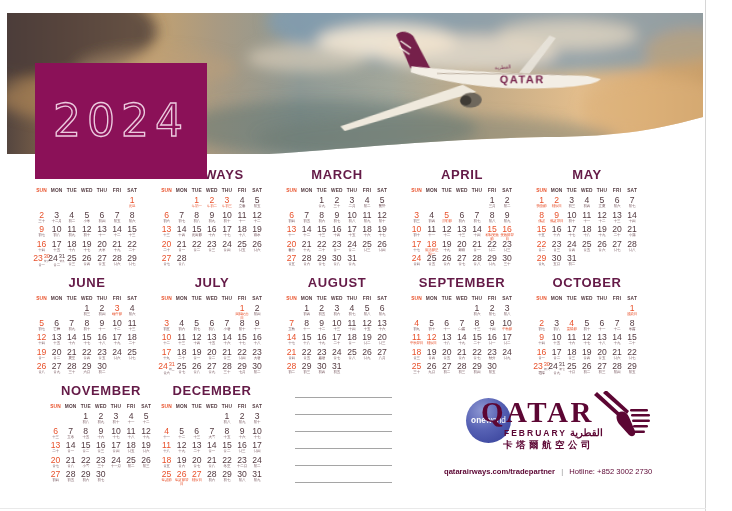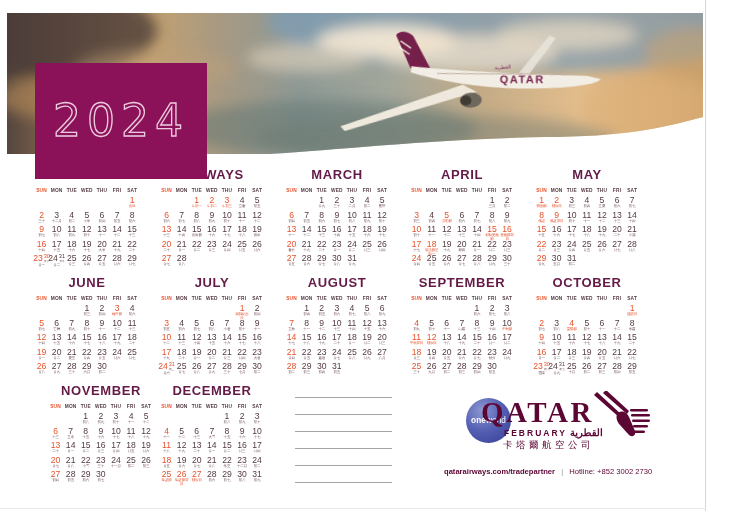--- a/index.html
+++ b/index.html
@@ -44,21 +44,21 @@
             display:flex;align-items:center;justify-content:center;margin-left:48px;}
   .oneworld .ow{color:#fff;font-size:8.2px;letter-spacing:.1px;}
   .oneworld .ow b{font-weight:bold;}
   .qatar-word{position:absolute;left:481px;top:397px;font-family:"Liberation Serif",serif;
             font-size:29px;font-weight:bold;letter-spacing:2.5px;color:#5c0633;line-height:30px;}
   .oryx{position:absolute;left:588px;top:391px;}
   .airways-row{position:absolute;left:504px;top:427px;width:150px;color:#5c0633;font-size:8.5px;
             letter-spacing:2px;font-weight:bold;white-space:nowrap;}
   .airways-row .ar{font-size:10px;letter-spacing:0;margin-left:3px;}
   .chinese-row{position:absolute;left:503px;top:439px;color:#5c0633;font-size:9.5px;
-            letter-spacing:3.5px;font-weight:normal;white-space:nowrap;}
+            letter-spacing:3.5px;font-weight:bold;white-space:nowrap;}
   .tagline{position:absolute;left:436px;top:467px;font-size:7.6px;color:#5c0633;white-space:nowrap;}
   .tagline .url{font-weight:bold;margin-left:8px;}
   .tagline .sep{color:#9a9a9a;margin:0 4px;}
 </style>
 </head>
 <body>
 
 <div class="page">
 
   <div class="hero">

